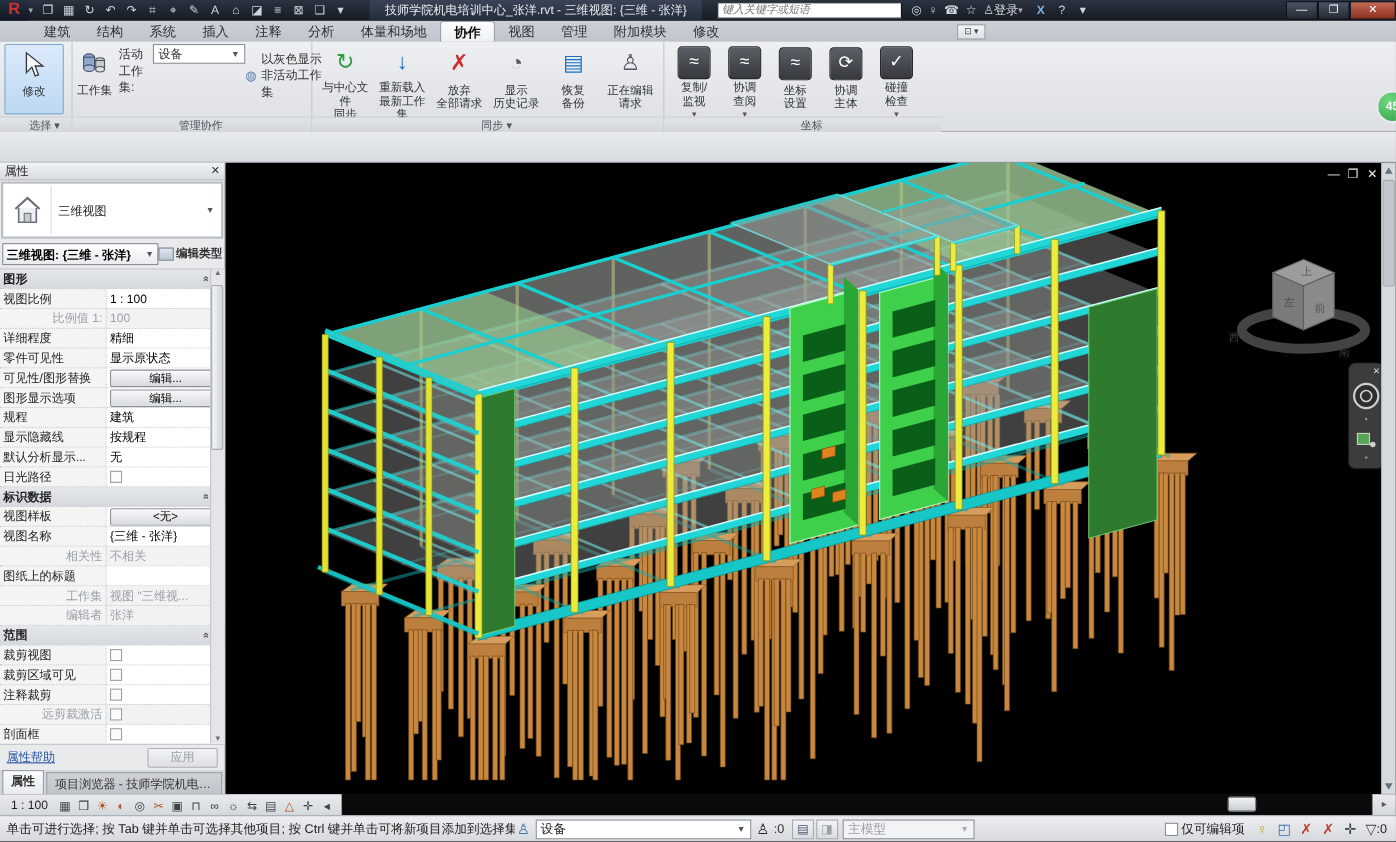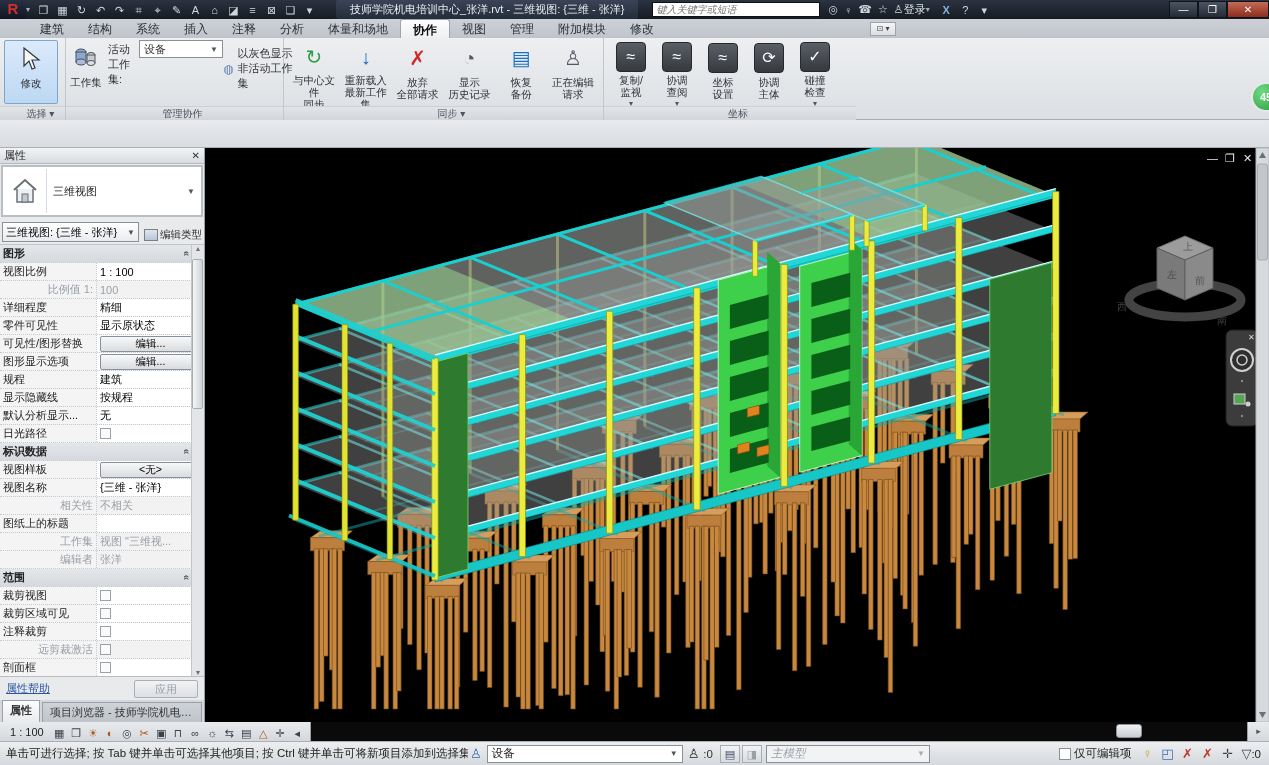--- a/index.html
+++ b/index.html
@@ -70,21 +70,21 @@
 
   
   .props{width:205px;height:574px;background:#e8eaec;border-right:1px solid #9aa0a8;
     display:flex;flex-direction:column;font-size:11px;position:relative;}
   .props-head{height:16px;background:linear-gradient(#f2f3f5,#d8dbdf);display:flex;align-items:center;
     justify-content:space-between;padding:0 4px;font-size:11px;color:#222;border-bottom:1px solid #b6bac0;}
   .props-close{font-size:10px;color:#333;}
   .typebox{height:52px;background:#fff;border:2px solid #b9bec5;margin:1px;display:flex;align-items:center;}
   .typeicon{width:44px;height:44px;border-right:1px solid #d8dbdf;display:flex;align-items:center;justify-content:center;}
   .typename{flex:1;padding-left:6px;color:#222;}
-  .combo-row{height:26px;display:flex;align-items:flex-end;gap:5px;padding:2px 2px;}
+  .combo-row{height:26px;display:flex;align-items:center;gap:0;padding:2px 2px;font-weight:bold;}
   .inst-combo{flex:1;height:20px;border:1px solid #8a8f98;background:linear-gradient(#fff,#e9ebee);
     display:flex;align-items:center;justify-content:space-between;padding:0 3px;overflow:hidden;white-space:nowrap;}
   .inst-combo span{overflow:hidden;text-overflow:ellipsis;white-space:nowrap;max-width:128px;}
   .edit-type{display:flex;align-items:center;gap:2px;font-size:10.5px;color:#333;white-space:nowrap;}
   .et-icon{width:14px;height:12px;border:1px solid #7a7f88;background:linear-gradient(#dfe6ef,#b9c6d6);}
   .prows{flex:1;overflow:hidden;position:relative;background:#ededee;border-top:1px solid #c0c4c9;}
   .prow{display:flex;height:18px;border-bottom:1px dotted #c6c9cd;background:#f4f4f5;align-items:center;}
   .plabel{width:96px;padding:0 3px;color:#222;white-space:nowrap;overflow:hidden;}
   .pval{flex:1;height:100%;border-left:1px dotted #c6c9cd;background:#fff;display:flex;align-items:center;padding:0 3px;overflow:hidden;}
   .pv-text{white-space:nowrap;overflow:hidden;text-overflow:ellipsis;}
@@ -128,21 +128,21 @@
 
   
   .statusbar{position:absolute;left:0;top:741px;width:1269px;height:24px;
     background:linear-gradient(#eceef0,#d6d9dd);border-top:1px solid #aab0b6;
     display:flex;align-items:center;font-size:11.5px;color:#222;}
   .sb-hint{padding:0 6px;white-space:nowrap;overflow:hidden;max-width:468px;}
   .sb-ic{font-size:13px;margin:0 2px;}
   .sb-select{height:18px;border:1px solid #8a9098;background:#fff;display:flex;align-items:center;
     justify-content:space-between;padding:0 4px;margin:0 3px;}
   .sb-ws{width:196px;}
-  .sb-do{width:164px;color:#9aa0a8;background:#f2f3f4;font-style:italic;}
+  .sb-do{width:120px;color:#9aa0a8;background:#f2f3f4;}
   .sb-count{margin:0 6px 0 2px;color:#333;}
   .sb-btn{width:20px;height:18px;border:1px solid #a8adb4;background:linear-gradient(#f2f3f5,#d9dce0);
     text-align:center;line-height:16px;font-size:11px;margin:0 1px;color:#44506b;}
   .sb-right{margin-left:auto;display:flex;align-items:center;padding-right:8px;}
   .sb-check{width:12px;height:12px;border:1px solid #8a9098;background:#fff;margin-right:3px;}
   .sb-label{margin-right:6px;}
   .sb-ric{width:20px;text-align:center;font-size:13px;} .blue{color:#3b6fb5;}
   .sb-filter{font-size:13px;color:#3c424a;margin-left:4px;}
 
   svg text{font-family:"Liberation Sans","DejaVu Sans",sans-serif;}

